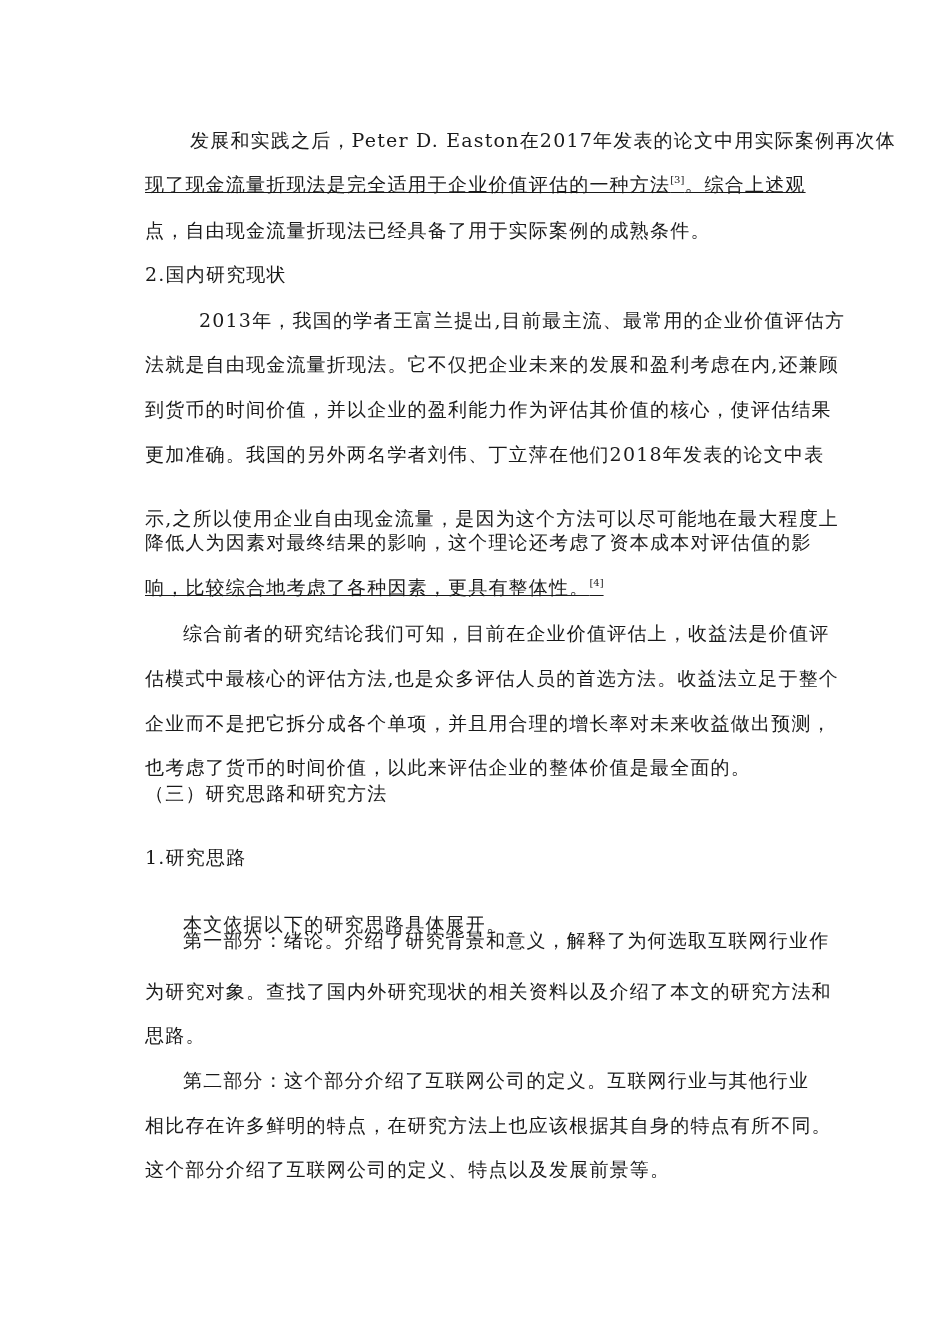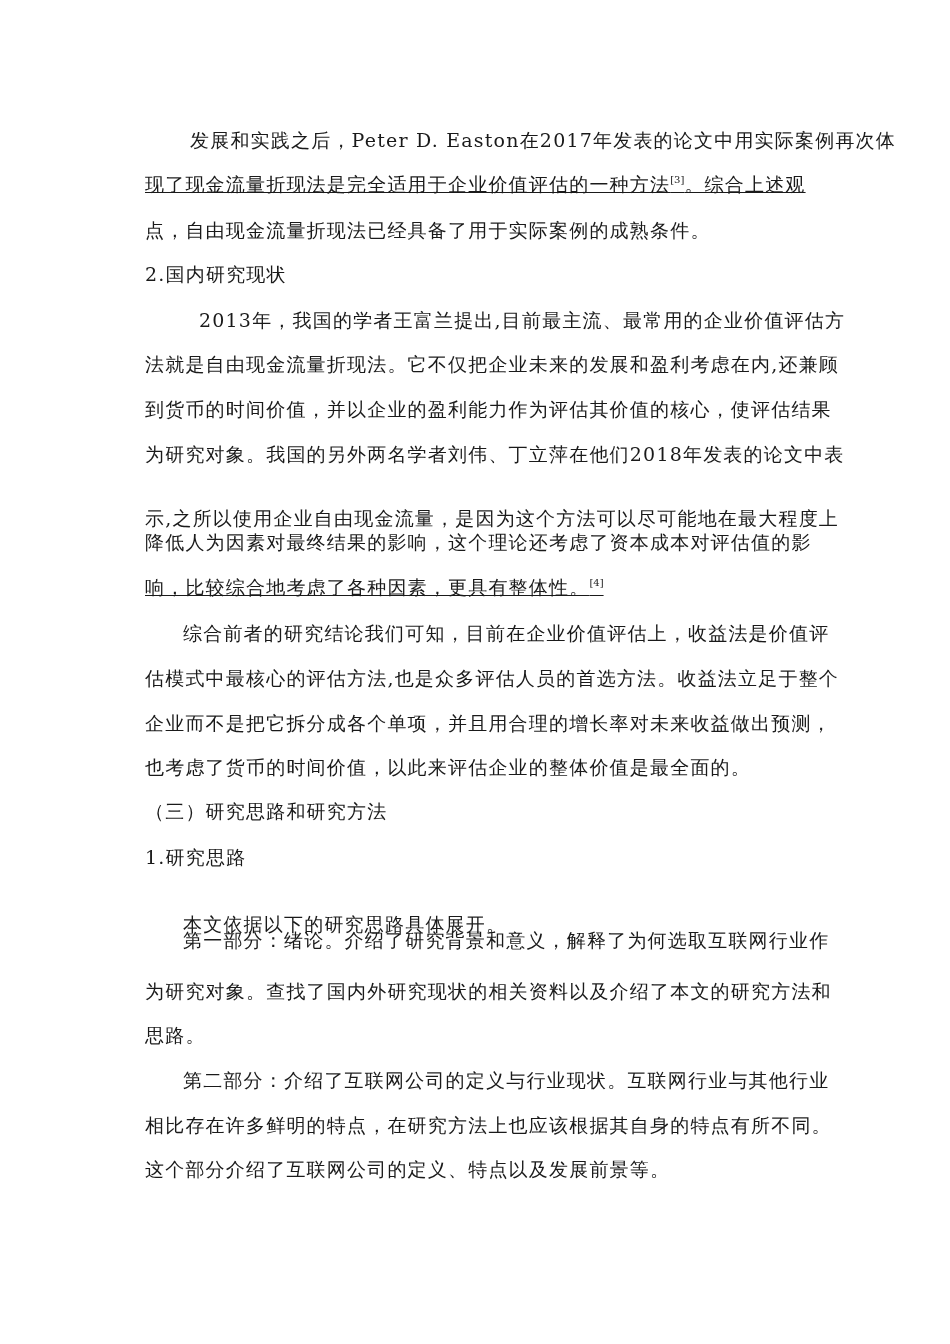--- a/index.html
+++ b/index.html
@@ -42,30 +42,30 @@
 <body>
 
 <div class="page" id="page">
     <div class="line" style="top: 128px; margin-left: 45px;"><span>发展和实践之后，Peter D. Easton在2017年发表的论文中用实际案例再次体</span></div>
     <div class="line" style="top: 172px; text-decoration: underline;"><span>现了现金流量折现法是完全适用于企业价值评估的一种方法</span><sup>[3]</sup><span>。综合上述观</span></div>
     <div class="line" style="top: 218px;"><span>点，自由现金流量折现法已经具备了用于实际案例的成熟条件。</span></div>
     <div class="line" style="top: 262px;"><span>2.国内研究现状</span></div>
     <div class="line indent" style="top: 308px; margin-left: 16px;"><span>2013年，我国的学者王富兰提出,目前最主流、最常用的企业价值评估方</span></div>
     <div class="line" style="top: 352px;"><span>法就是自由现金流量折现法。它不仅把企业未来的发展和盈利考虑在内,还兼顾</span></div>
     <div class="line" style="top: 397px;"><span>到货币的时间价值，并以企业的盈利能力作为评估其价值的核心，使评估结果</span></div>
-    <div class="line" style="top: 442px;"><span>为研究对象。我国的另外两名学者刘伟、丁立萍在他们2018年发表的论文中表</span></div>
+    <div class="line" style="top: 442px;"><span>更加准确。我国的另外两名学者刘伟、丁立萍在他们2018年发表的论文中表</span></div>
     <div class="line" style="top: 464px; margin-top: 42px;"><span>示,之所以使用企业自由现金流量，是因为这个方法可以尽可能地在最大程度上</span></div>
     <div class="line" style="top: 530px;"><span>降低人为因素对最终结果的影响，这个理论还考虑了资本成本对评估值的影</span></div>
     <div class="line" style="top: 575px; text-decoration: underline;"><span>响，比较综合地考虑了各种因素，更具有整体性。</span><sup>[4]</sup><span></span></div>
     <div class="line indent" style="top: 621px;"><span>综合前者的研究结论我们可知，目前在企业价值评估上，收益法是价值评</span></div>
     <div class="line" style="top: 666px;"><span>估模式中最核心的评估方法,也是众多评估人员的首选方法。收益法立足于整个</span></div>
     <div class="line" style="top: 711px;"><span>企业而不是把它拆分成各个单项，并且用合理的增长率对未来收益做出预测，</span></div>
     <div class="line" style="top: 755px;"><span>也考虑了货币的时间价值，以此来评估企业的整体价值是最全面的。</span></div>
-    <div class="line" style="top: 799px;"><span>（三）研究思路和研究方法</span></div>
+    <div class="line" style="top: 781px;"><span>（三）研究思路和研究方法</span></div>
     <div class="line" style="top: 845px;"><span>1.研究思路</span></div>
     <div class="line indent" style="top: 912px;"><span>本文依据以下的研究思路具体展开。</span></div>
     <div class="line indent" style="top: 928px;"><span>第一部分：绪论。介绍了研究背景和意义，解释了为何选取互联网行业作</span></div>
     <div class="line" style="top: 979px;"><span>为研究对象。查找了国内外研究现状的相关资料以及介绍了本文的研究方法和</span></div>
     <div class="line" style="top: 1023px;"><span>思路。</span></div>
-    <div class="line indent" style="top: 1068px;"><span>第二部分：介绍了互联网公司的定义与行业现状。互联网行业与其他行业</span></div>
+    <div class="line indent" style="top: 1068px;"><span>第二部分：这个部分介绍了互联网公司的定义。互联网行业与其他行业</span></div>
     <div class="line" style="top: 1113px;"><span>相比存在许多鲜明的特点，在研究方法上也应该根据其自身的特点有所不同。</span></div>
     <div class="line" style="top: 1157px;"><span>这个部分介绍了互联网公司的定义、特点以及发展前景等。</span></div>
   </div>
 
 </body></html>

